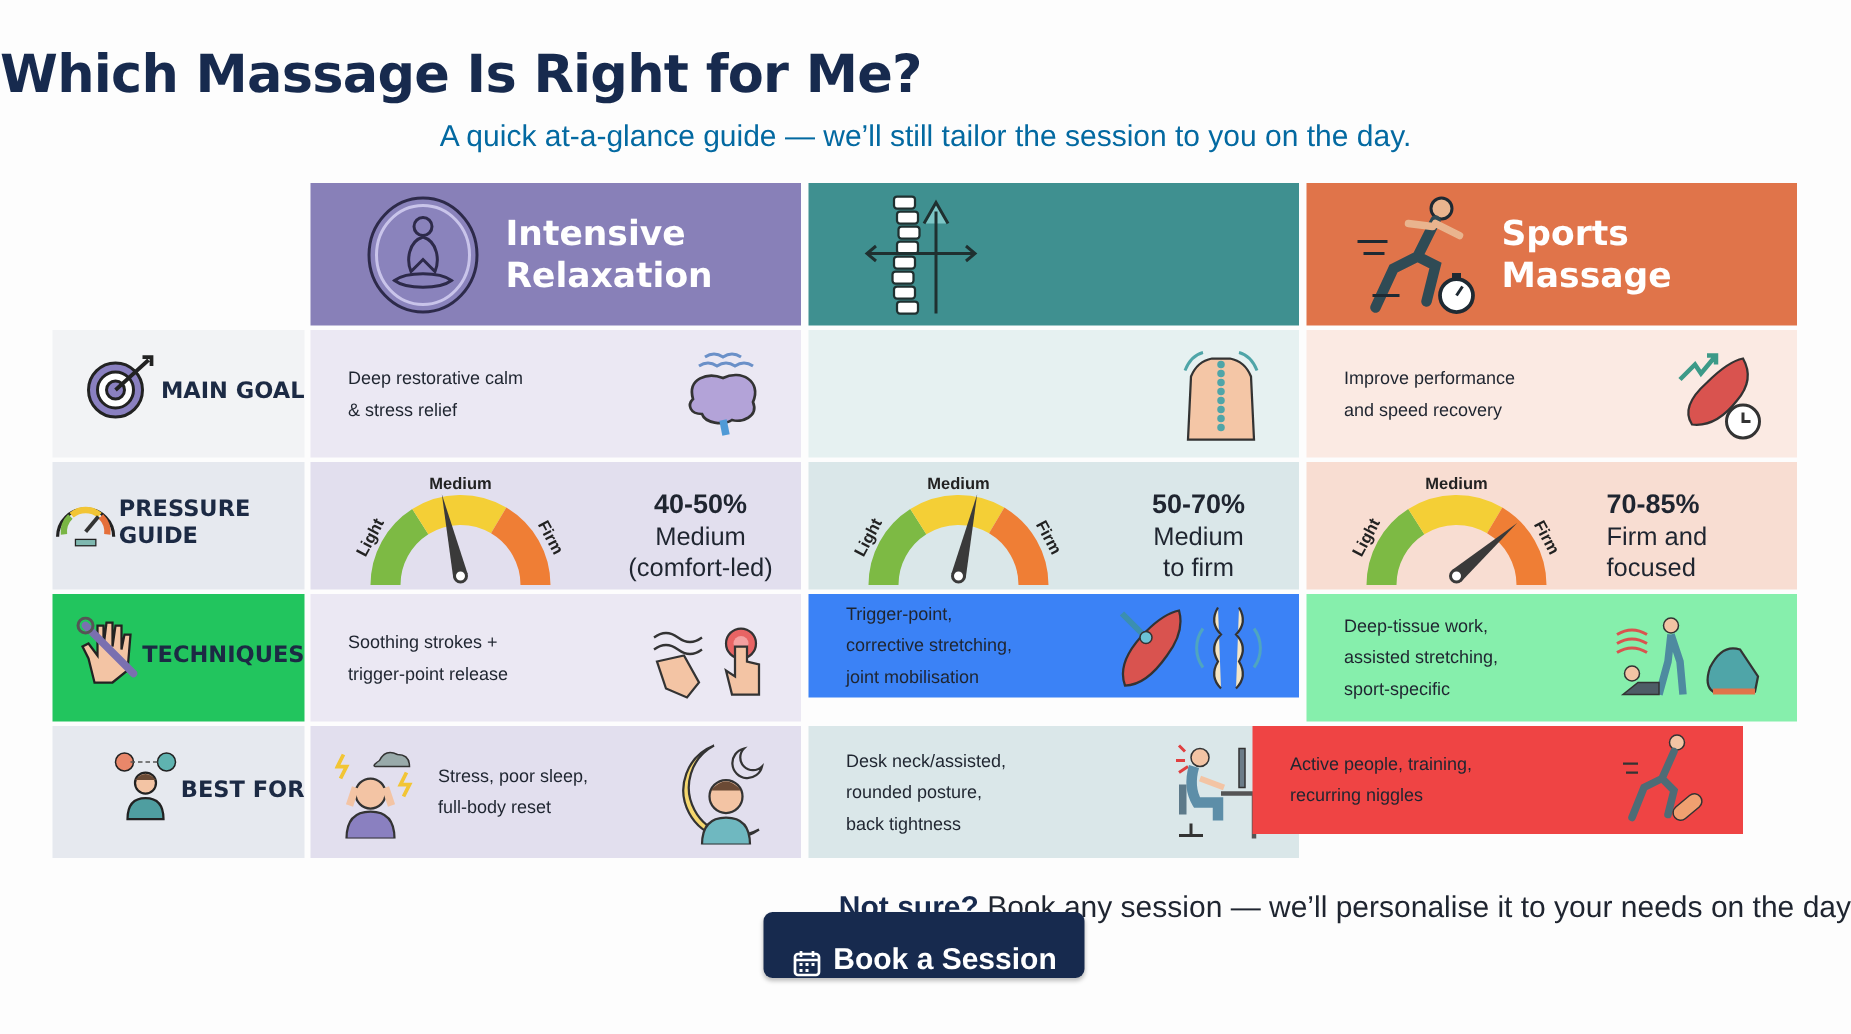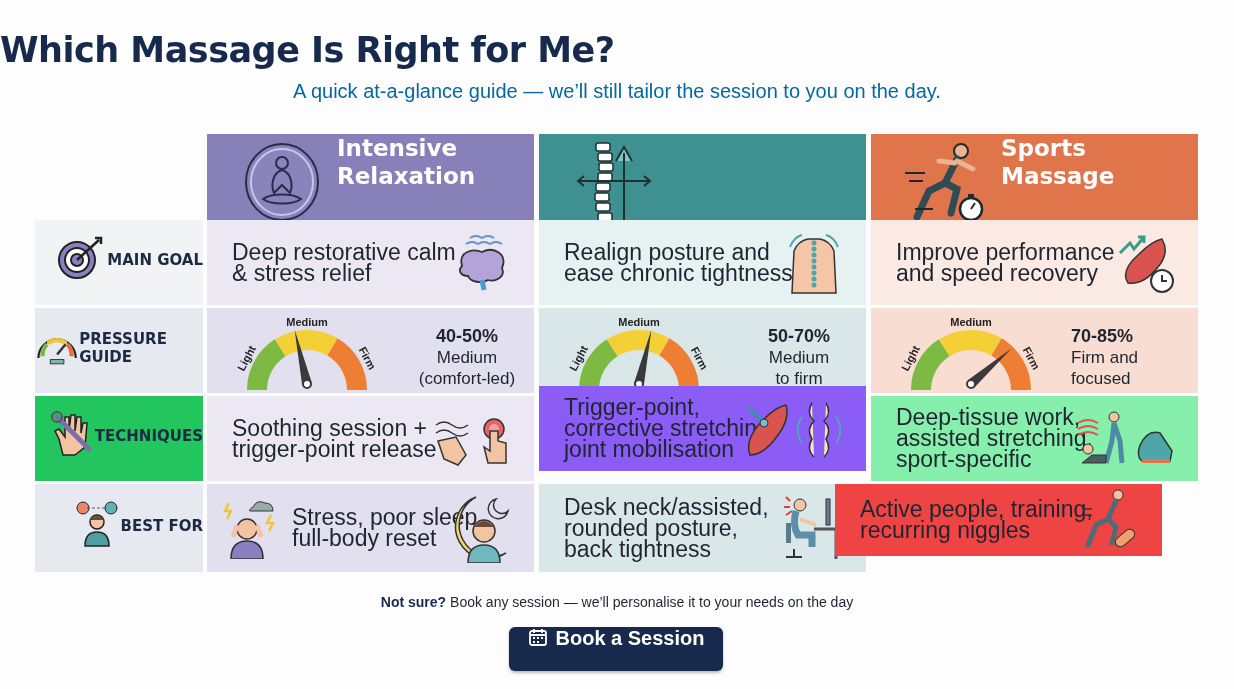--- a/index.html
+++ b/index.html
@@ -1,34 +1,34 @@
 <!DOCTYPE html>
 <html><head>
 <meta charset="utf-8">
 <style>
   *{box-sizing:border-box;margin:0;padding:0}
   html,body{width:1234px;height:689px;background:#fdfdfd;overflow:hidden}
   body{font-family:"Liberation Sans",sans-serif;color:#1c2a44;position:relative}
   .title{position:absolute;top:30px;left:0;width:1234px;text-align:left;font-family:"DejaVu Sans",sans-serif;font-weight:bold;font-size:35px;color:#172a4e;letter-spacing:-0.5px}
   .subtitle{position:absolute;top:80px;left:0;width:1234px;text-align:center;font-size:20px;color:#0369a1}
   .grid{position:absolute;left:35px;top:122px}
-  .hdr{position:absolute;top:12px;height:95px;width:327px;color:#fff;display:flex;align-items:flex-start}
+  .hdr{position:absolute;top:0;height:95px;width:327px;color:#fff;display:flex;align-items:center}
   .hdr .hicon{width:110px;height:95px;display:flex;align-items:center;justify-content:center;margin-left:20px}
   .hdr .htitle{font-family:"DejaVu Sans",sans-serif;font-weight:bold;font-size:23px;line-height:28px;white-space:pre-line;margin-left:0}
   .lbl{position:absolute;left:0;width:168px;display:flex;flex-direction:row;align-items:center;justify-content:flex-end;padding-bottom:9px}
   .lbl .ltext{font-family:"DejaVu Sans",sans-serif;font-weight:bold;font-size:15px;color:#1c2a44;margin-top:4px}
   .cell{position:absolute;width:327px;display:flex;align-items:center;padding-left:25px}
-  .cell .ctext{font-size:23px;line-height:21px;color:#1f2530;white-space:pre-line}
+  .cell .ctext{font-size:12px;line-height:21px;color:#1f2530;white-space:pre-line}
   .cell .cicon{position:absolute;right:22px;top:50%;transform:translateY(-50%)}
   .gauge-wrap{position:absolute;left:25px;top:4px}
   .ptext{position:absolute;left:200px;top:18px;width:120px;text-align:center;font-size:17px;line-height:21px;color:#1f2530}
   .ptext .pct{font-weight:bold;font-size:18px;display:block}
-  .note{position:absolute;top:594px;left:0;width:1234px;text-align:center;font-size:14px;color:#1f2530}
+  .note{position:absolute;top:594px;left:0;width:1234px;text-align:right;font-size:20px;color:#1f2530}
   .note b{color:#172a4e}
-  .btn{position:absolute;left:509px;top:627px;width:214px;height:44px;background:#172a4e;border-radius:6px;color:#fff;display:flex;align-items:flex-start;justify-content:center;font-weight:bold;font-size:20px;gap:8px;box-shadow:0 2px 3px rgba(0,0,0,.25)}
+  .btn{position:absolute;left:509px;top:608px;width:214px;height:44px;background:#172a4e;border-radius:6px;color:#fff;display:flex;align-items:flex-end;justify-content:center;font-weight:bold;font-size:20px;gap:8px;box-shadow:0 2px 3px rgba(0,0,0,.25)}
 </style>
 </head>
 <body>
 
 <div class="title">Which Massage Is Right for Me?</div>
 <div class="subtitle">A quick at-a-glance guide — we’ll still tailor the session to you on the day.</div>
 
 <div class="grid">
 
   <div class="hdr" style="left:172px;background:#8880b8">
@@ -135,21 +135,21 @@
           <text x="18" y="48" font-size="11" font-weight="bold" font-family="Liberation Sans, sans-serif" fill="#222" text-anchor="middle" transform="rotate(-62 18 48)">Light</text>
           <text x="75" y="14" font-size="11" font-weight="bold" font-family="Liberation Sans, sans-serif" fill="#222" text-anchor="middle" transform="rotate(0 75 14)">Medium</text>
           <text x="132" y="48" font-size="11" font-weight="bold" font-family="Liberation Sans, sans-serif" fill="#222" text-anchor="middle" transform="rotate(62 132 48)">Firm</text>
           <path d="M70.15708419435684 73.24344943582427 L62.565505641757255 17.570841943568446 L79.84291580564316 70.75655056417573 Z" fill="#3a3a3a"></path>
           <circle cx="75" cy="72" r="4" fill="#fff" stroke="#3a3a3a" stroke-width="2"></circle>
         </svg></div>
     <div class="ptext"><span class="pct">40-50%</span><span style="white-space:pre-line">Medium
 (comfort-led)</span></div>
   </div>
   <div class="cell" style="left:172px;top:274px;height:85px;background:#ebe8f3">
-    <div class="ctext">Soothing session +
+    <div class="ctext">Soothing strokes +
 trigger-point release</div>
     <svg class="cicon" width="80" height="56" viewBox="0 0 80 56">
         <path d="M4 14 q8-6 16 0 q8 6 16 0 M4 22 q8-6 16 0 q8 6 16 0" fill="none" stroke="#333" stroke-width="1.5"></path>
         <path d="M6 30 L24 26 L34 44 L26 54 L12 48Z" fill="#f3c4a4" stroke="#333" stroke-width="1.5"></path>
         <circle cx="62" cy="18" r="10" fill="#e86464" stroke="#333" stroke-width="1.5"></circle>
         <circle cx="62" cy="18" r="5" fill="#f4a0a0"></circle>
         <path d="M58 20 L58 40 L52 36 L56 52 L74 52 L74 32 L66 30 L66 20Z" fill="#f3c4a4" stroke="#333" stroke-width="1.5"></path>
       </svg>
   </div>
   <div class="cell" style="left:172px;top:362px;height:88px;background:#e2dfee;padding-left:85px">
@@ -165,22 +165,20 @@
     <svg class="cicon" width="62" height="70" viewBox="0 0 62 70">
         <path d="M26 4 A32 32 0 1 0 56 60 A26 26 0 1 1 26 4Z" fill="#f5d76e" stroke="#333" stroke-width="1.5"></path>
         <path d="M46 6 A10 10 0 1 0 58 18 A8 8 0 1 1 46 6Z" fill="none" stroke="#333" stroke-width="1.5"></path>
         <circle cx="34" cy="38" r="11" fill="#f3c4a4" stroke="#333" stroke-width="1.5"></circle>
         <path d="M24 34 Q34 22 44 34" fill="#6b4a35"></path>
         <path d="M18 70 Q18 52 34 52 Q50 52 50 70Z" fill="#6fb8c0" stroke="#333" stroke-width="1.5"></path>
       </svg>
   </div>
 
   <div class="cell" style="left:504px;top:98px;height:85px;background:#e6f1f1">
-    <div class="ctext">Realign posture and
-ease chronic tightness</div>
     <svg class="cicon" width="60" height="64" viewBox="0 0 60 64">
         <path d="M8 62 L10 20 Q14 10 24 8 L36 8 Q46 10 50 20 L52 62Z" fill="#f4c6a6" stroke="#333" stroke-width="1.5"></path>
         <g fill="#4fa5a8">
           <circle cx="30" cy="12" r="2.5"></circle>
           <circle cx="30" cy="18" r="2.5"></circle>
           <circle cx="30" cy="24" r="2.5"></circle>
           <circle cx="30" cy="30" r="2.5"></circle>
           <circle cx="30" cy="36" r="2.5"></circle>
           <circle cx="30" cy="42" r="2.5"></circle>
           <circle cx="30" cy="48" r="2.5"></circle>
@@ -196,21 +194,21 @@
           <path d="M100.45207078751856 34.96289864980282 A50 50 0 0 1 125 78" stroke="#ef7e35" stroke-width="20" fill="none"></path>
           <text x="18" y="48" font-size="11" font-weight="bold" font-family="Liberation Sans, sans-serif" fill="#222" text-anchor="middle" transform="rotate(-62 18 48)">Light</text>
           <text x="75" y="14" font-size="11" font-weight="bold" font-family="Liberation Sans, sans-serif" fill="#222" text-anchor="middle" transform="rotate(0 75 14)">Medium</text>
           <text x="132" y="48" font-size="11" font-weight="bold" font-family="Liberation Sans, sans-serif" fill="#222" text-anchor="middle" transform="rotate(62 132 48)">Firm</text>
           <path d="M70.15708419435684 70.75655056417573 L87.43449435824274 17.570841943568446 L79.84291580564316 73.24344943582427 Z" fill="#3a3a3a"></path>
           <circle cx="75" cy="72" r="4" fill="#fff" stroke="#3a3a3a" stroke-width="2"></circle>
         </svg></div>
     <div class="ptext"><span class="pct">50-70%</span><span style="white-space:pre-line">Medium
 to firm</span></div>
   </div>
-  <div class="cell" style="left:504px;top:264px;height:85px;background:#8b5cf6">
+  <div class="cell" style="left:504px;top:274px;height:69px;background:#3b82f6">
     <div class="ctext">Trigger-point,
 corrective stretching,
 joint mobilisation</div>
     <svg class="cicon" width="100" height="60" viewBox="0 0 100 60">
         <path d="M6 56 Q0 40 20 20 Q32 8 42 6 Q46 20 34 36 Q20 56 6 56Z" fill="#d9534f" stroke="#333" stroke-width="1.5"></path>
         <path d="M4 8 L20 24" stroke="#3b8fb0" stroke-width="4"></path>
         <circle cx="20" cy="24" r="4" fill="#6cc3d5" stroke="#333"></circle>
         <path d="M68 4 Q62 14 70 22 Q62 30 68 40 Q62 50 70 58 M82 4 Q88 14 80 22 Q88 30 82 40 Q88 50 80 58" fill="#f5e6c4" stroke="#333" stroke-width="1.5"></path>
         <path d="M58 18 A22 22 0 0 0 58 44 M92 18 A22 22 0 0 1 92 44" stroke="#4fa5c0" stroke-width="2" fill="none"></path>
       </svg>

